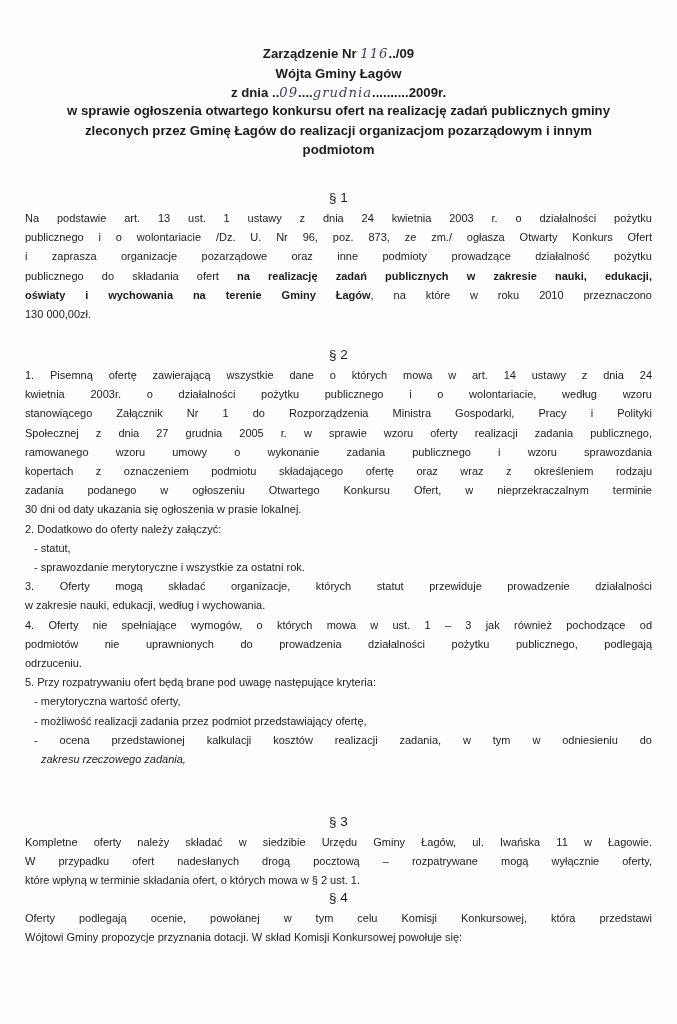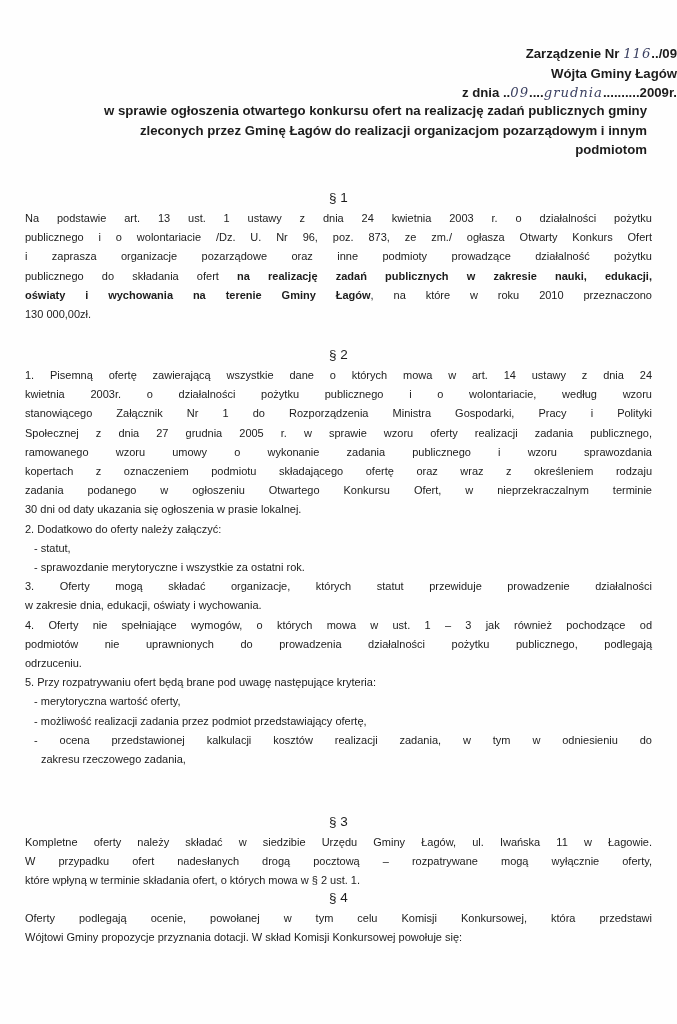--- a/index.html
+++ b/index.html
@@ -1,31 +1,31 @@
 <!DOCTYPE html>
 <html><head>
 <meta charset="utf-8">
 <style>
   html, body { margin: 0; padding: 0; background: #ffffff; }
   body { width: 677px; height: 1024px; overflow: hidden; position: relative;
          font-family: "Liberation Sans", sans-serif; color: #1c1c1c; }
   .page { position: absolute; left: 0; top: 0; width: 677px; height: 1024px; background: #fefefe; }
-  .header { position: absolute; left: 0; top: 44px; width: 677px; text-align: right;
+  .header { position: absolute; left: 0; top: 44px; width: 677px; text-align: center;
             font-weight: bold; font-size: 13.2px; line-height: 19.5px; }
   .hw { font-family: "DejaVu Serif", serif; font-style: italic; font-weight: normal;
         color: #3a3f60; letter-spacing: 1px; }
-  .subject { position: absolute; left: 30px; width: 617px; top: 101px; text-align: right;
+  .subject { position: absolute; left: 30px; width: 617px; top: 101px; text-align: center;
              font-weight: bold; font-size: 13.2px; line-height: 19.5px; }
   .para-sign { position: absolute; left: 0; width: 677px; text-align: center; font-size: 13.5px; }
   .block { position: absolute; left: 25px; width: 627px; font-size: 11px; line-height: 19.2px;
            text-align: justify; }
   .line { display: block; white-space: nowrap; }
   .just { text-align: justify; text-align-last: justify; white-space: normal; }
   .indent { padding-left: 9px; }
-  .indent2 { padding-left: 16px; }
+  .indent2 { padding-left: 16px; font-style: italic; }
   b { font-weight: bold; }
 </style>
 </head>
 <body>
 
 <div class="page">
 
   <div class="header">
     <div>
       <span>Zarządzenie Nr </span><span class="hw">116</span><span>../09</span>
@@ -59,21 +59,21 @@
     <span class="line just">stanowiącego Załącznik Nr 1 do Rozporządzenia Ministra Gospodarki, Pracy i Polityki</span>
     <span class="line just">Społecznej z dnia 27 grudnia 2005 r. w sprawie wzoru oferty realizacji zadania publicznego,</span>
     <span class="line just">ramowanego wzoru umowy o wykonanie zadania publicznego i wzoru sprawozdania</span>
     <span class="line just">kopertach z oznaczeniem podmiotu składającego ofertę oraz wraz z określeniem rodzaju</span>
     <span class="line just">zadania podanego w ogłoszeniu Otwartego Konkursu Ofert, w nieprzekraczalnym terminie</span>
     <span class="line">30 dni od daty ukazania się ogłoszenia w prasie lokalnej.</span>
     <span class="line">2. Dodatkowo do oferty należy załączyć:</span>
     <span class="line indent">- statut,</span>
     <span class="line indent">- sprawozdanie merytoryczne i wszystkie za ostatni rok.</span>
     <span class="line just">3. Oferty mogą składać organizacje, których statut przewiduje prowadzenie działalności</span>
-    <span class="line">w zakresie dnia, edukacji, oświaty i wychowania.</span>
+    <span class="line">w zakresie nauki, edukacji, według i wychowania.</span>
     <span class="line just">4. Oferty nie spełniające wymogów, o których mowa w ust. 1 – 3 jak również pochodzące od</span>
     <span class="line just">podmiotów nie uprawnionych do prowadzenia działalności pożytku publicznego, podlegają</span>
     <span class="line">odrzuceniu.</span>
     <span class="line">5. Przy rozpatrywaniu ofert będą brane pod uwagę następujące kryteria:</span>
     <span class="line indent">- merytoryczna wartość oferty,</span>
     <span class="line indent">- możliwość realizacji zadania przez podmiot przedstawiający ofertę,</span>
     <span class="line indent just">- ocena przedstawionej kalkulacji kosztów realizacji zadania, w tym w odniesieniu do</span>
     <span class="line indent2">zakresu rzeczowego zadania,</span>
   </div>
 

